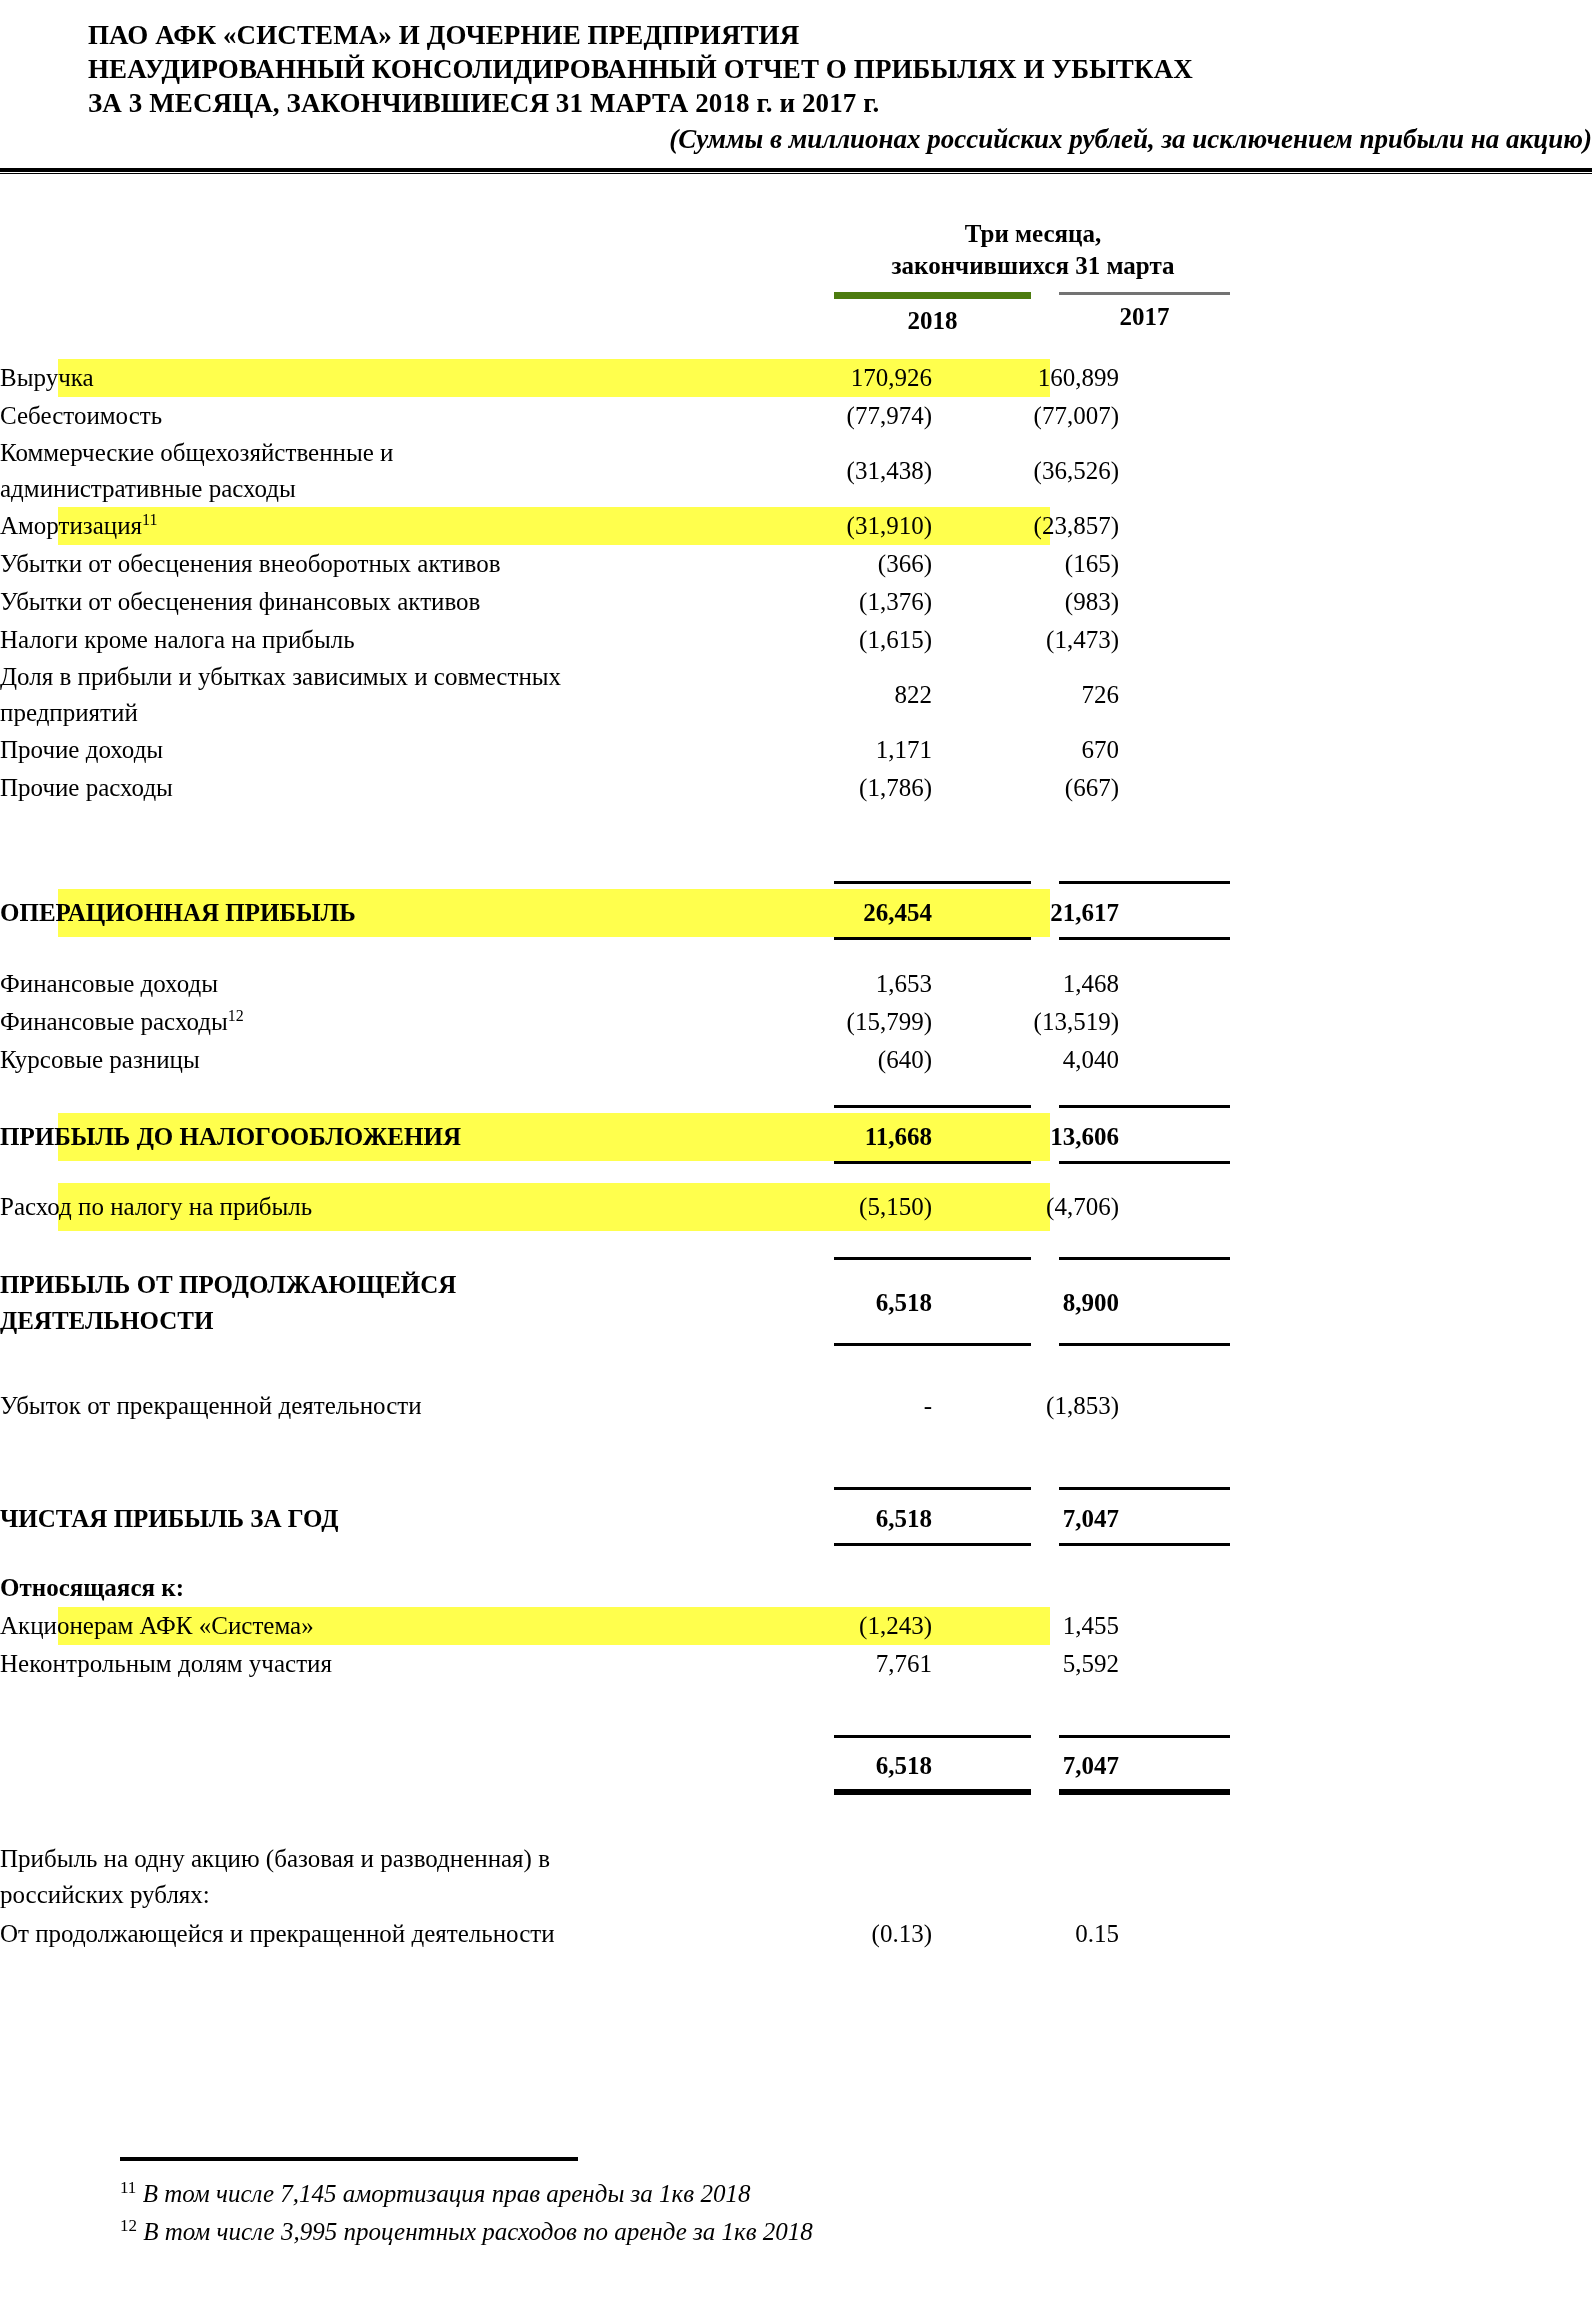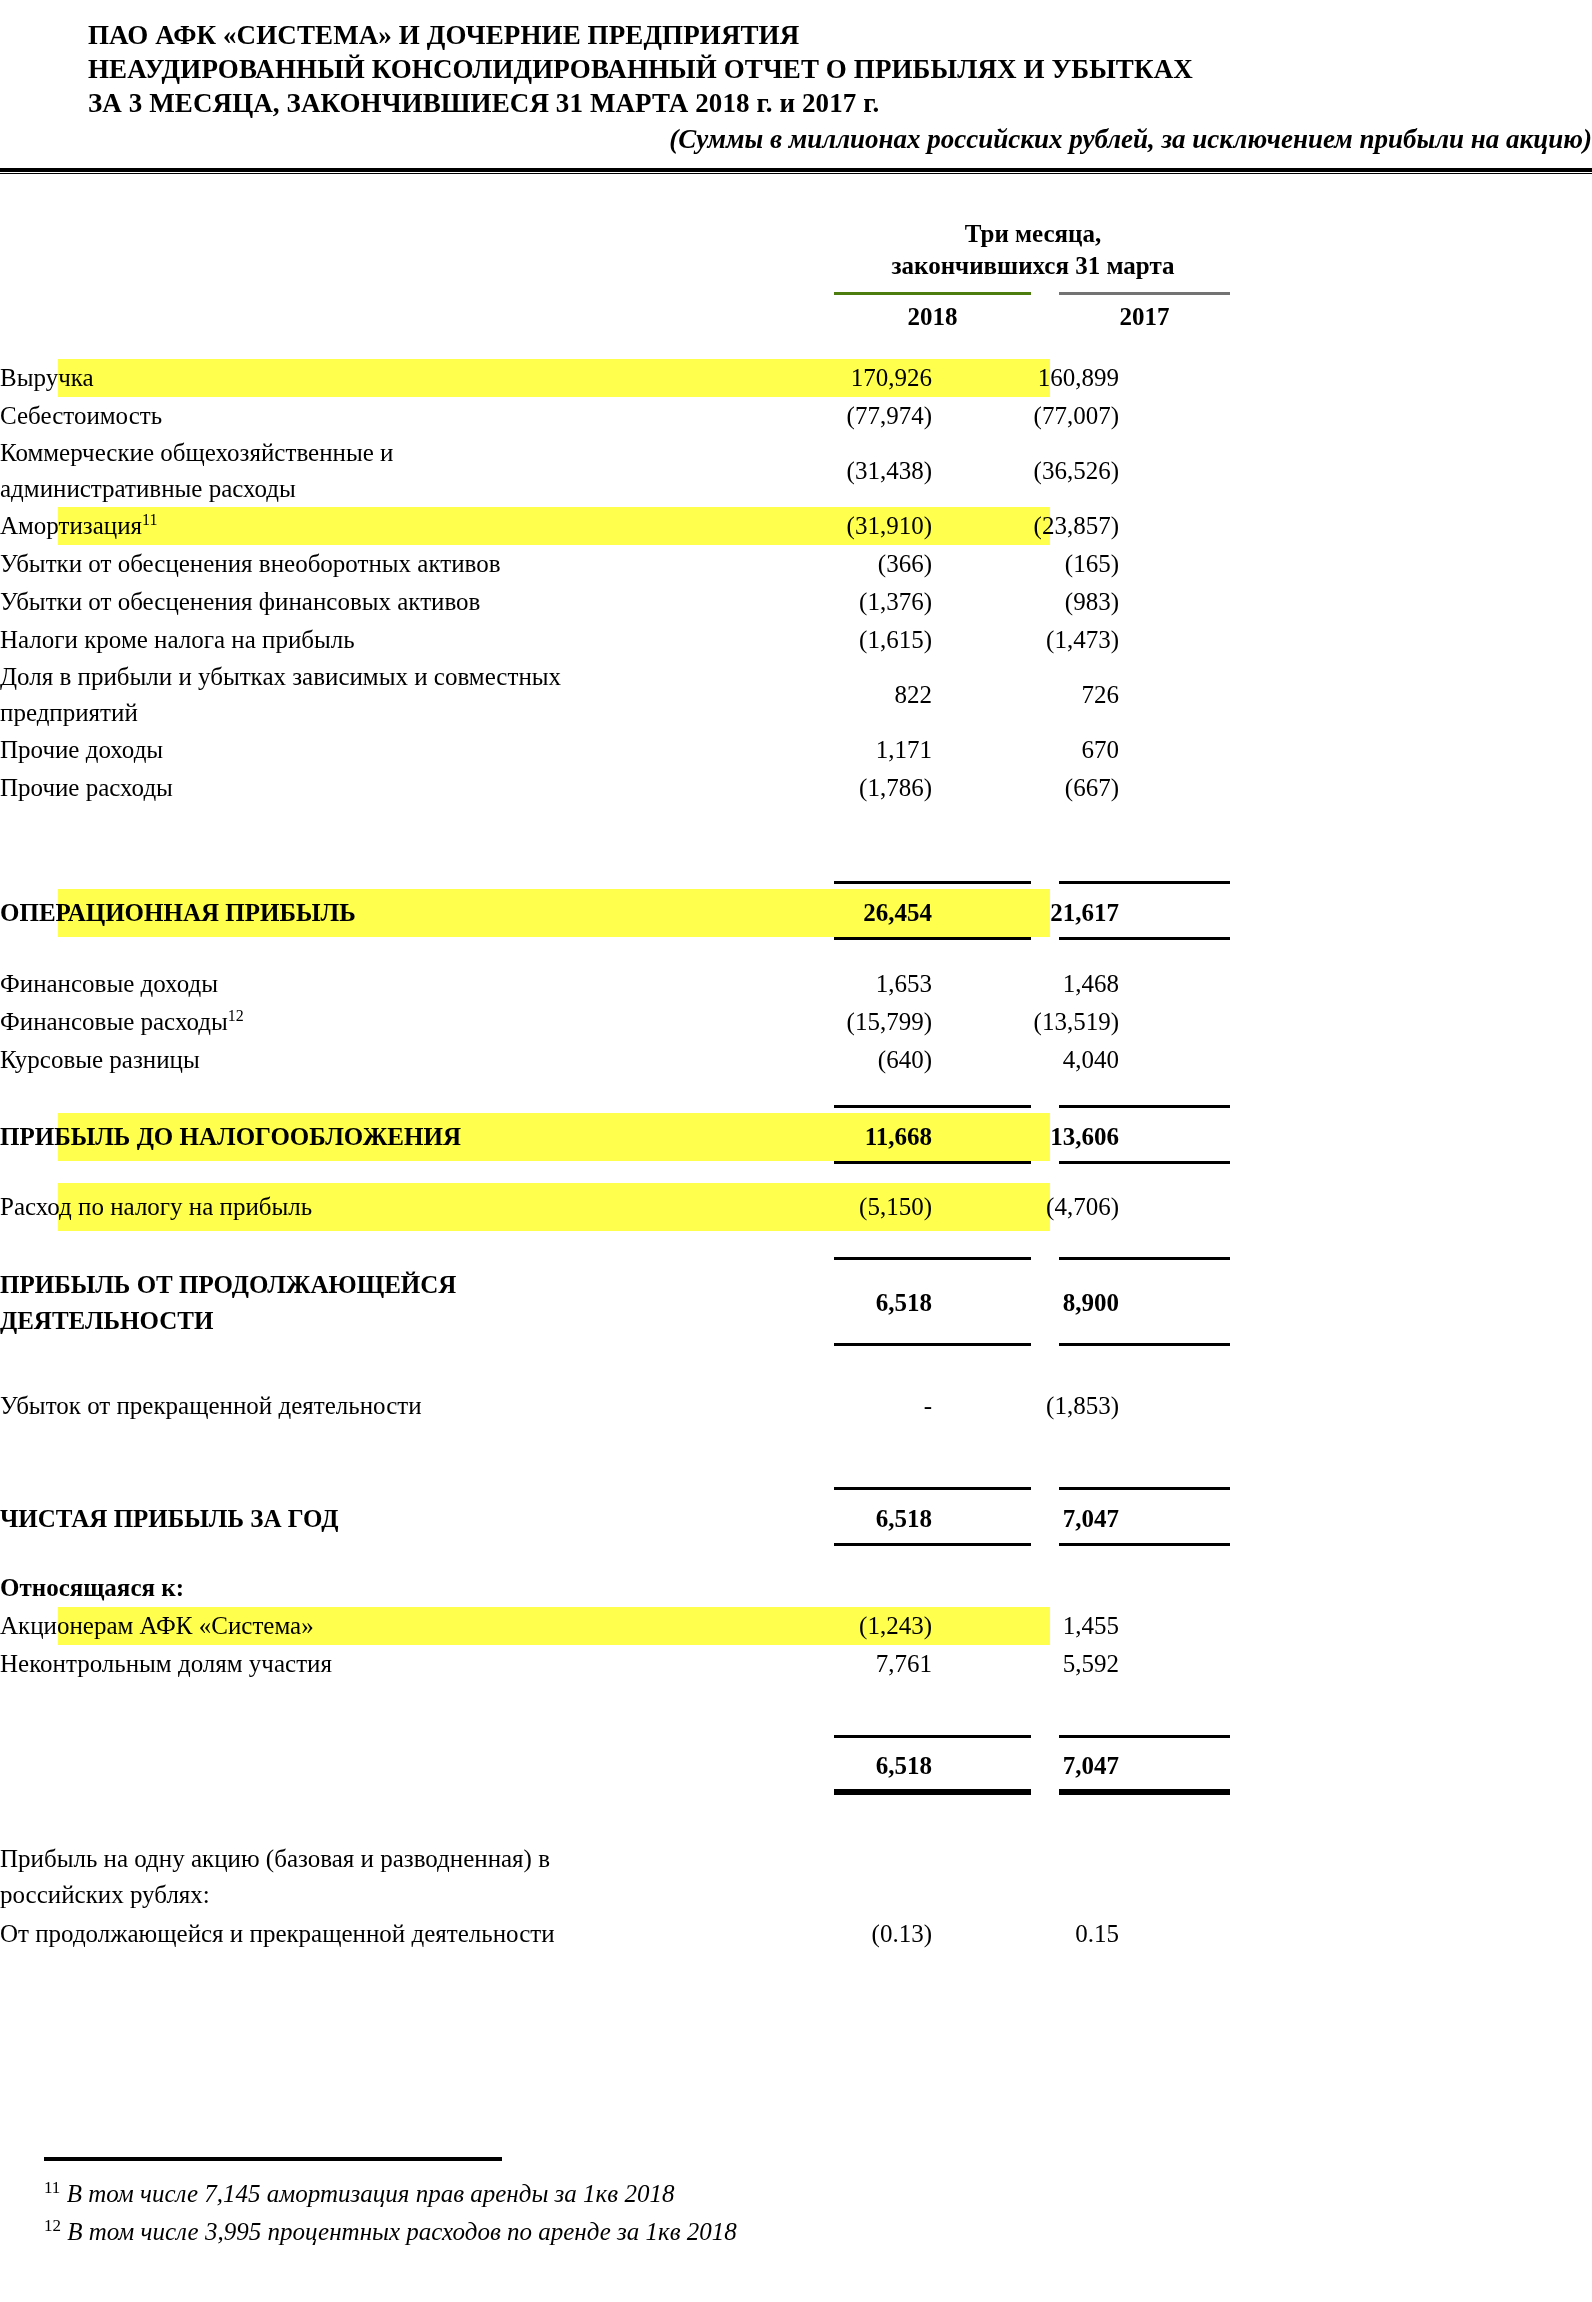--- a/index.html
+++ b/index.html
@@ -61,21 +61,21 @@
     line-height: 32px;
   }
   .yearrow { position: absolute; top: 74px; left: 0; width: 100%; height: 46px; }
   .year {
     position: absolute;
     font-weight: bold;
     font-size: 25px;
     text-align: center;
     padding-top: 8px;
   }
-  .year.y2018 { left: 834px; width: 197px; border-top: 3px solid #4d7c0f; }
+  .year.y2018 { left: 834px; width: 197px; border-top: 7px solid #4d7c0f; }
   .year.y2017 { left: 1059px; width: 171px; border-top: 3px solid #737373; }
 
   
   .rows { position: relative; margin-top: 22px; }
 
   .row {
     position: relative;
     display: flex;
     align-items: center;
     min-height: 38px;
@@ -123,21 +123,21 @@
   .rule.r2018 { left: 834px; width: 197px; }
   .rule.r2017 { left: 1059px; width: 171px; }
   .rule.dbl { border-top: 3px solid #000; border-bottom: 3px solid #000; height: 6px; }
 
   
   .footnotes {
     position: absolute;
     left: 0;
     top: 2157px;
     width: 1592px;
-    padding-left: 44px;
+    padding-left: 120px;
   }
   .fn-rule {
     width: 458px;
     border-top: 4px solid #000;
     margin-bottom: 14px;
   }
   .fn {
     font-style: italic;
     font-size: 25px;
     line-height: 38px;

